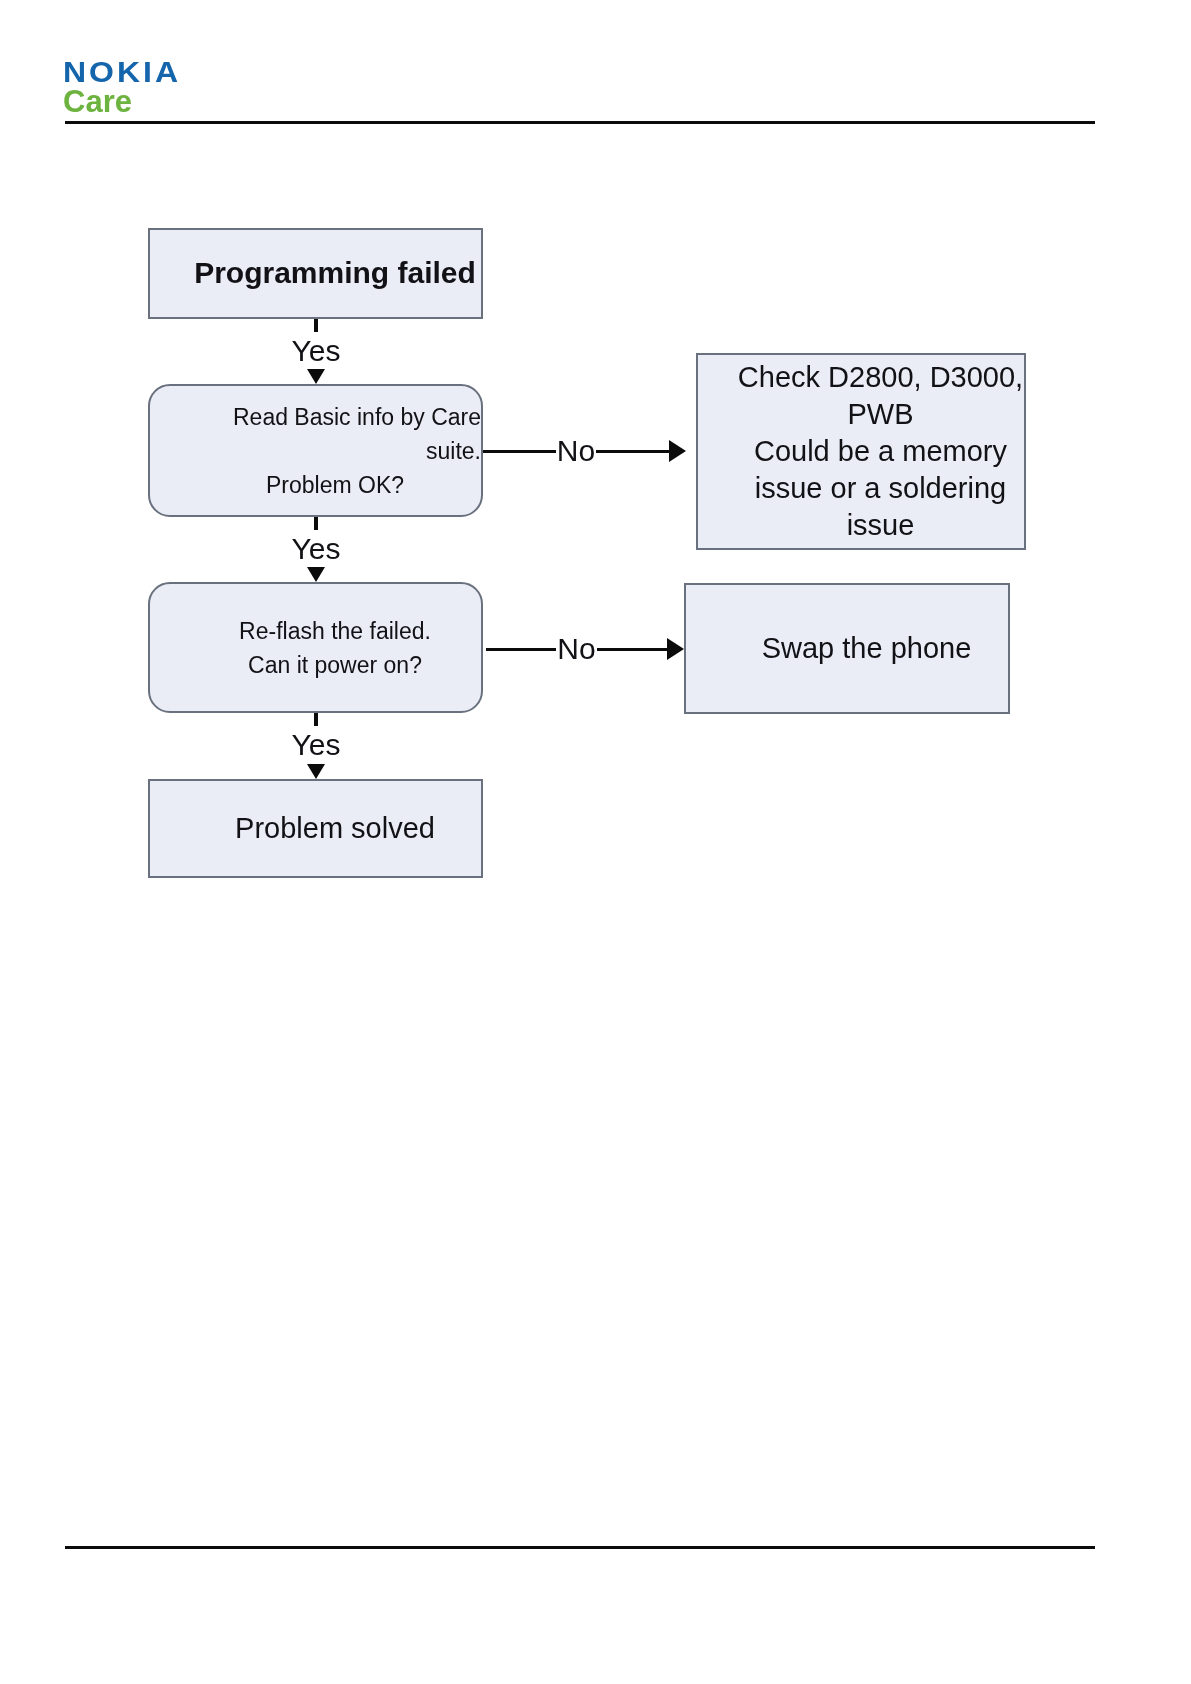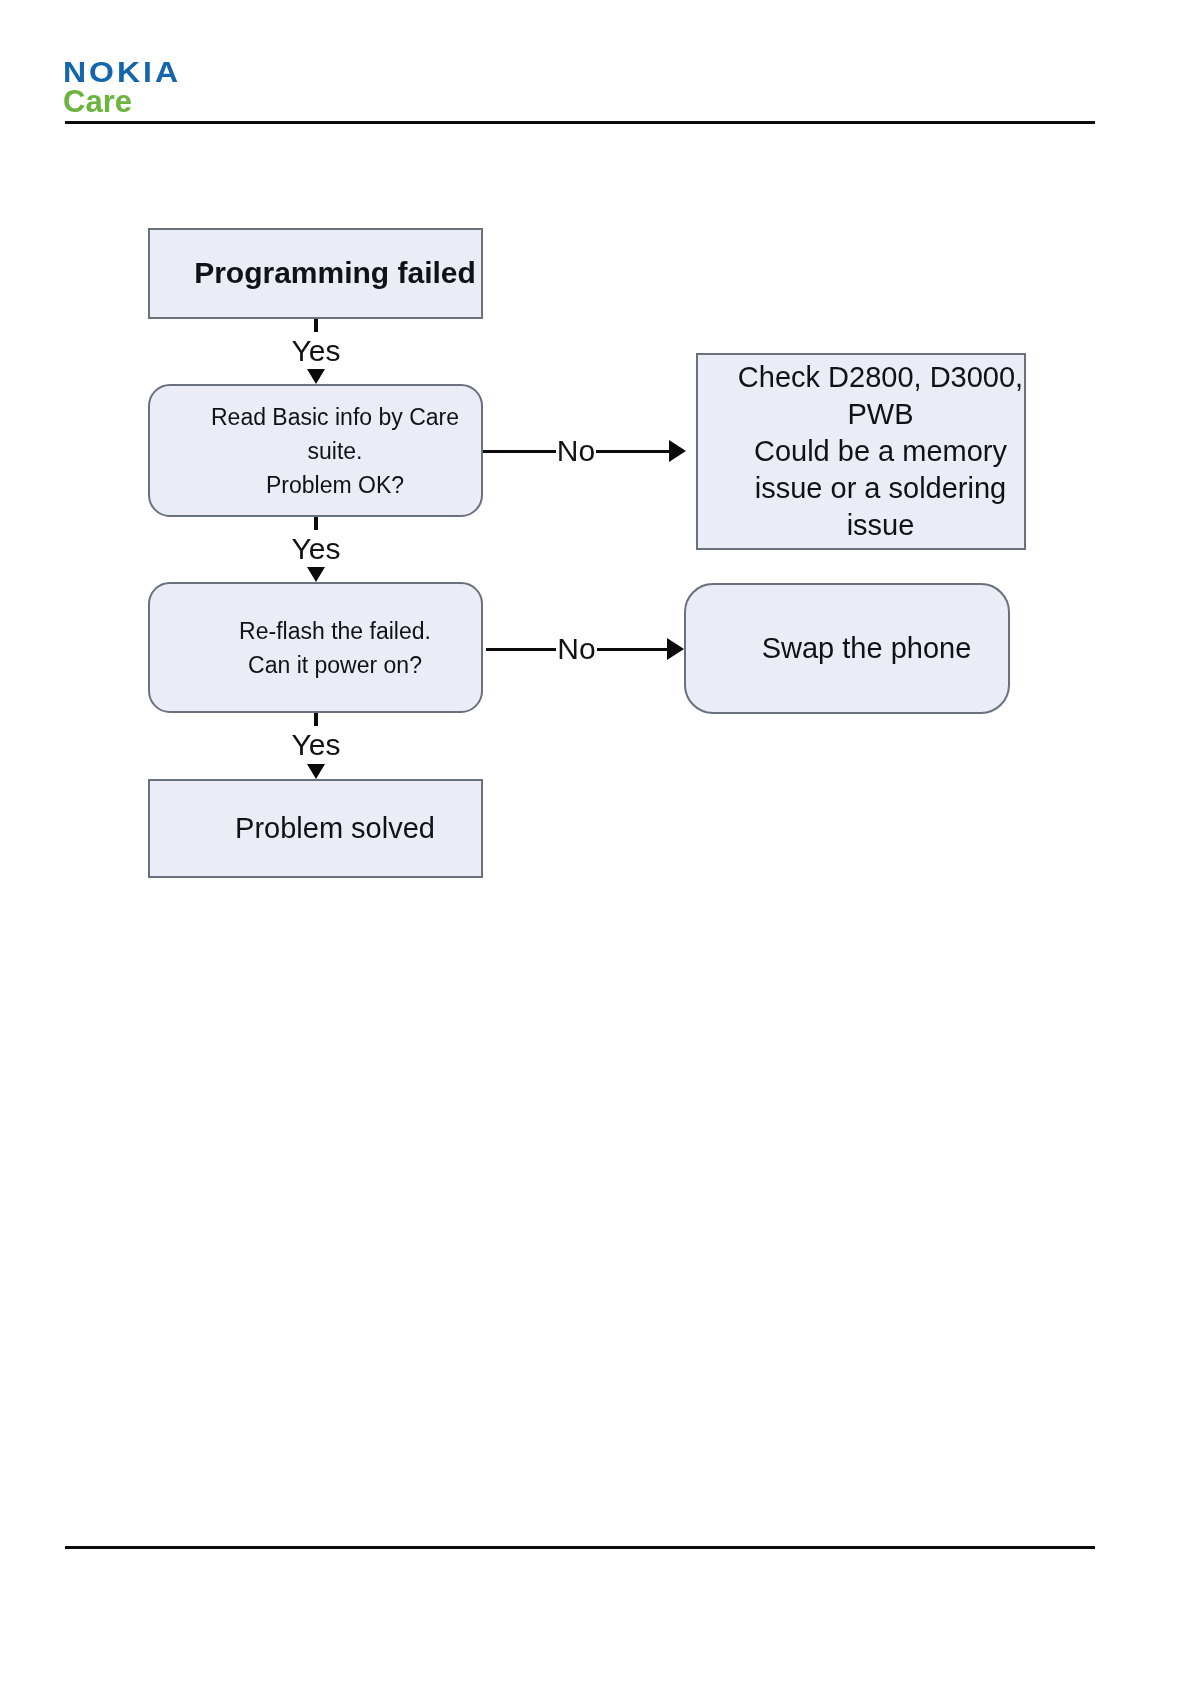--- a/index.html
+++ b/index.html
@@ -43,30 +43,30 @@
   .node{
     position:absolute;
     background:var(--box-fill);
     border:2px solid var(--box-border);
     display:flex;flex-direction:column;
     align-items:center;justify-content:center;
     text-align:center;
     color:var(--ink);
     padding-left:39px;
   }
-  .node.rounded{border-radius:22px;}
+  .node.rounded{border-radius:22px;text-align:right;}
   .node .title-bold{font-size:30px;font-weight:700;line-height:1.15;}
   .node .line-sm{font-size:23px;line-height:34px;}
   .node .line-lg{font-size:29px;line-height:37px;}
 
   #node-start{left:148px;top:228px;width:335px;height:91px;}
   #node-read{left:148px;top:384px;width:335px;height:133px;}
   #node-check{left:696px;top:353px;width:330px;height:197px;}
   #node-reflash{left:148px;top:582px;width:335px;height:131px;}
-  #node-swap{left:684px;top:583px;width:326px;height:131px;border-radius:29px;}
+  #node-swap{left:684px;top:583px;width:326px;height:131px;}
   #node-solved{left:148px;top:779px;width:335px;height:99px;}
 
   
   .vconn{
     position:absolute;left:256px;width:120px;
     display:flex;flex-direction:column;
     align-items:center;justify-content:space-between;
   }
   #vconn1{top:319px;height:65px;}
   #vconn2{top:517px;height:65px;}

